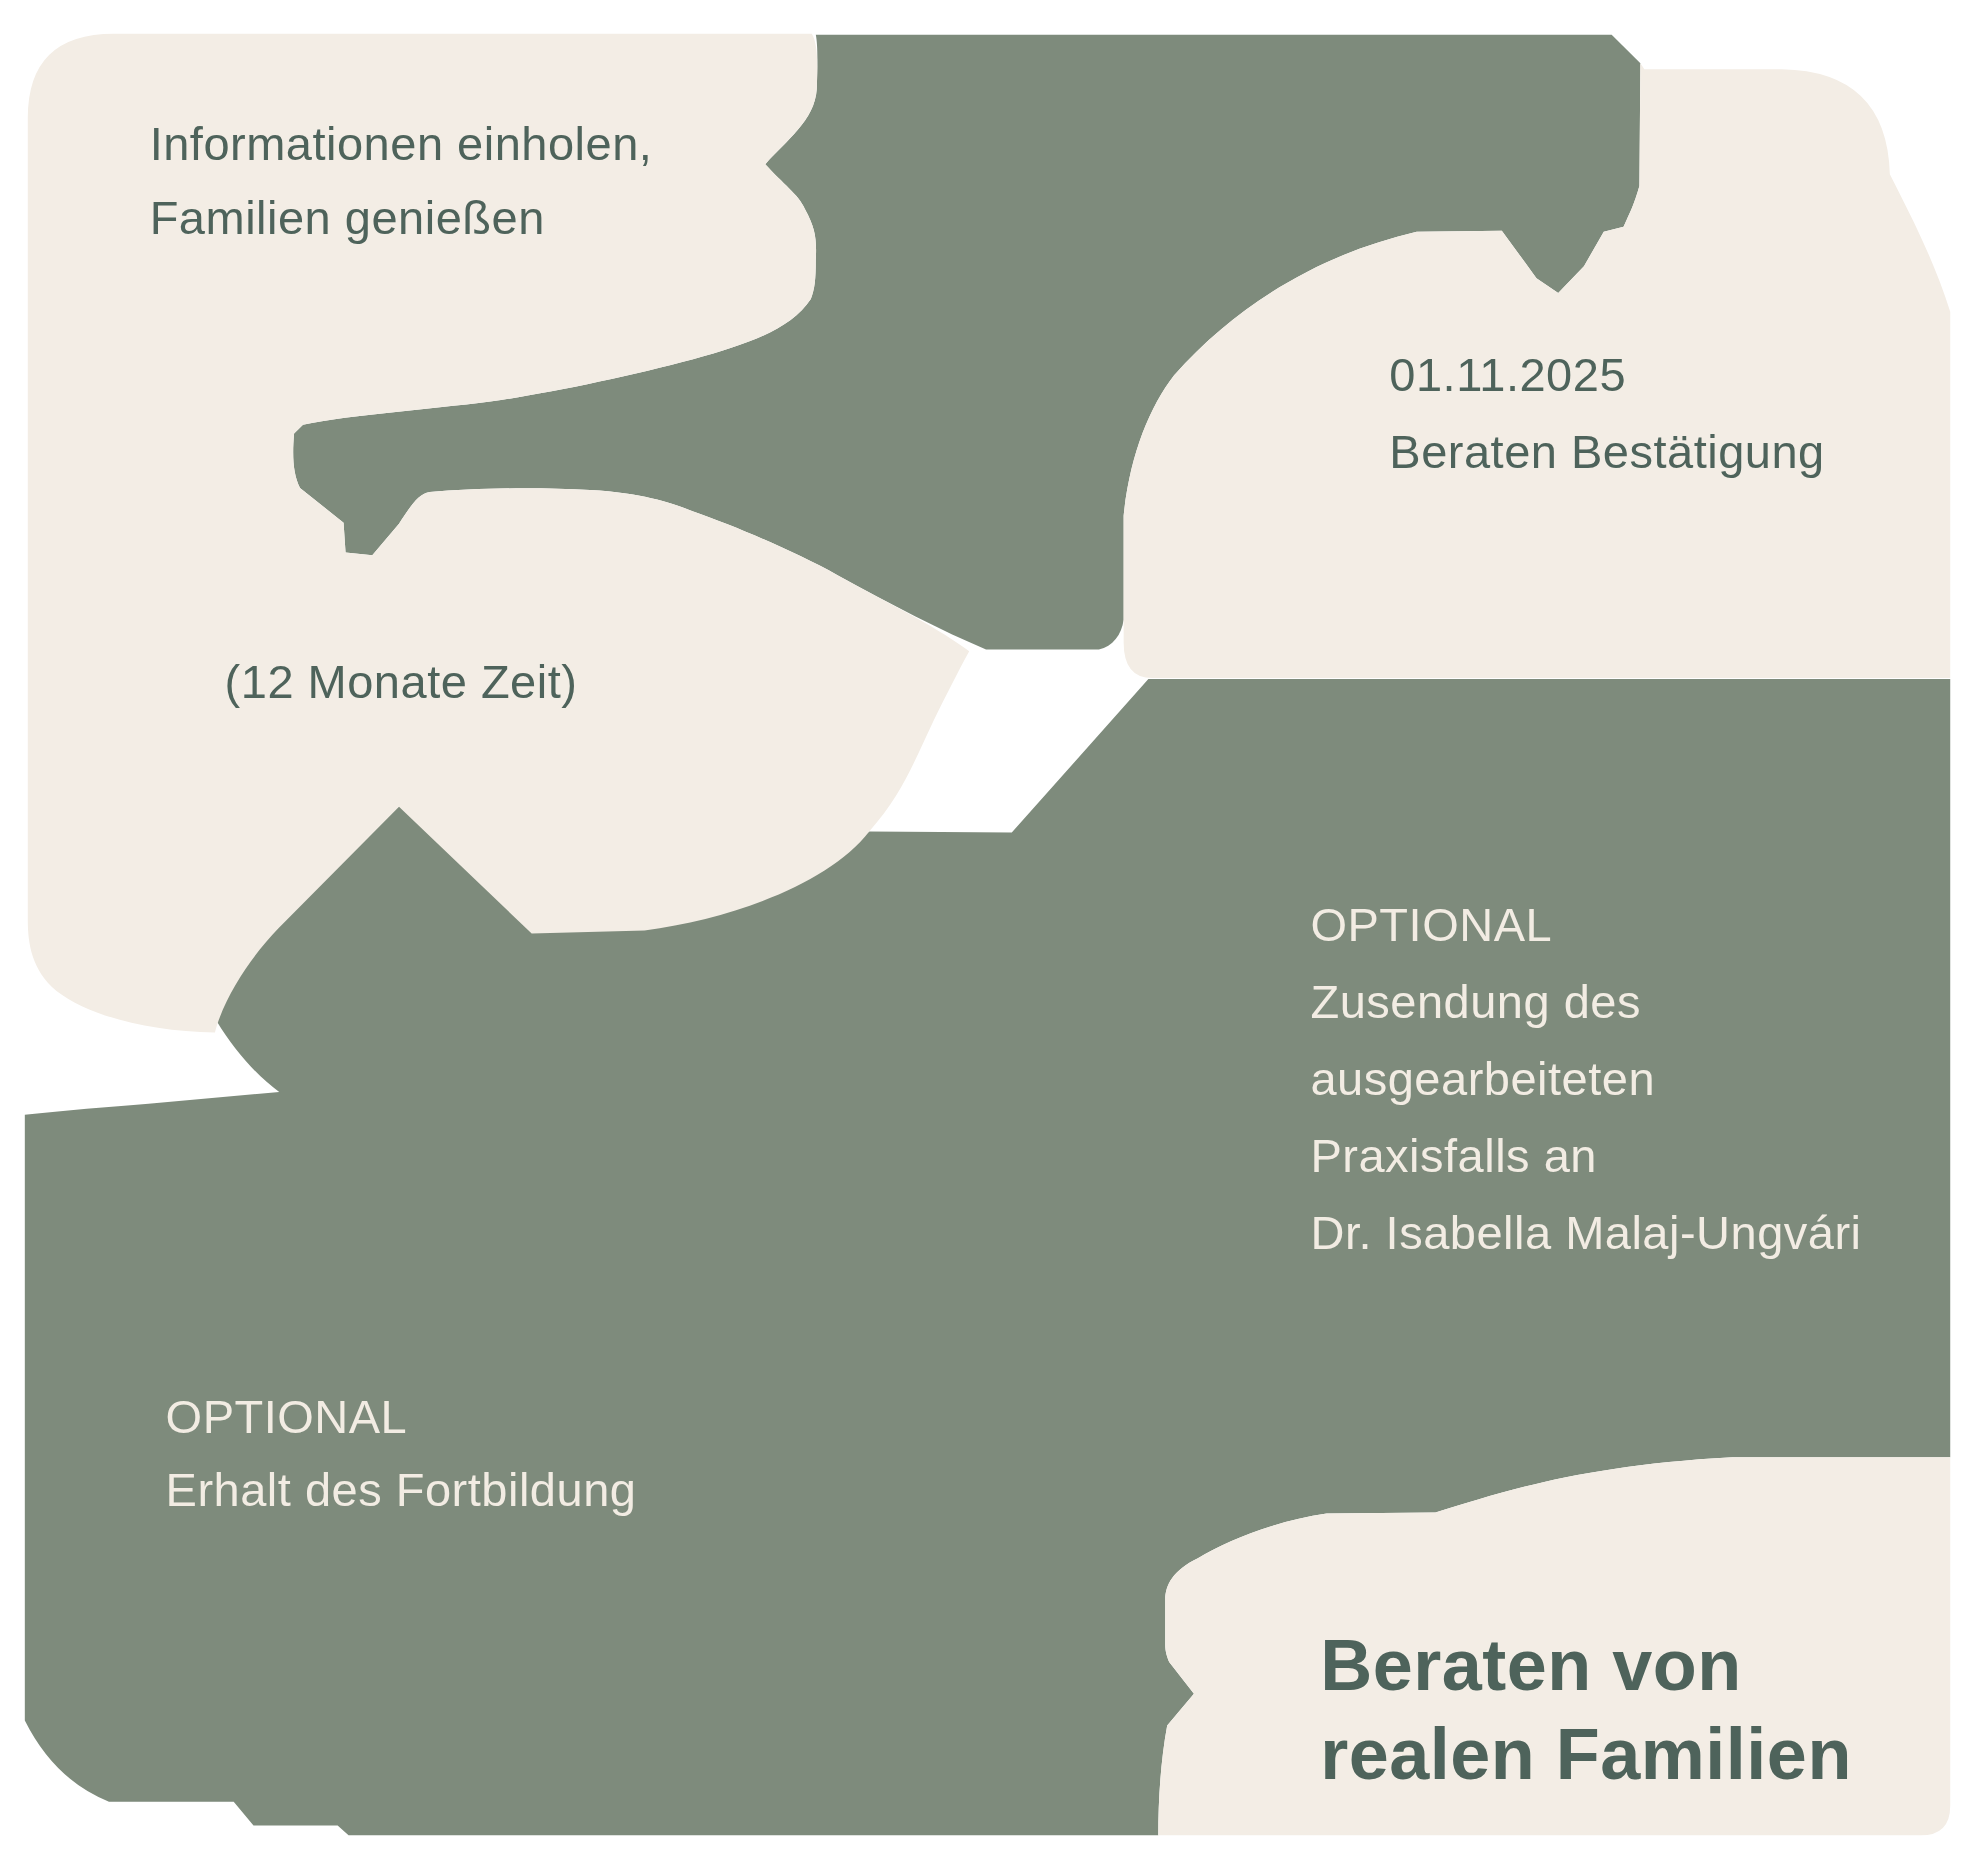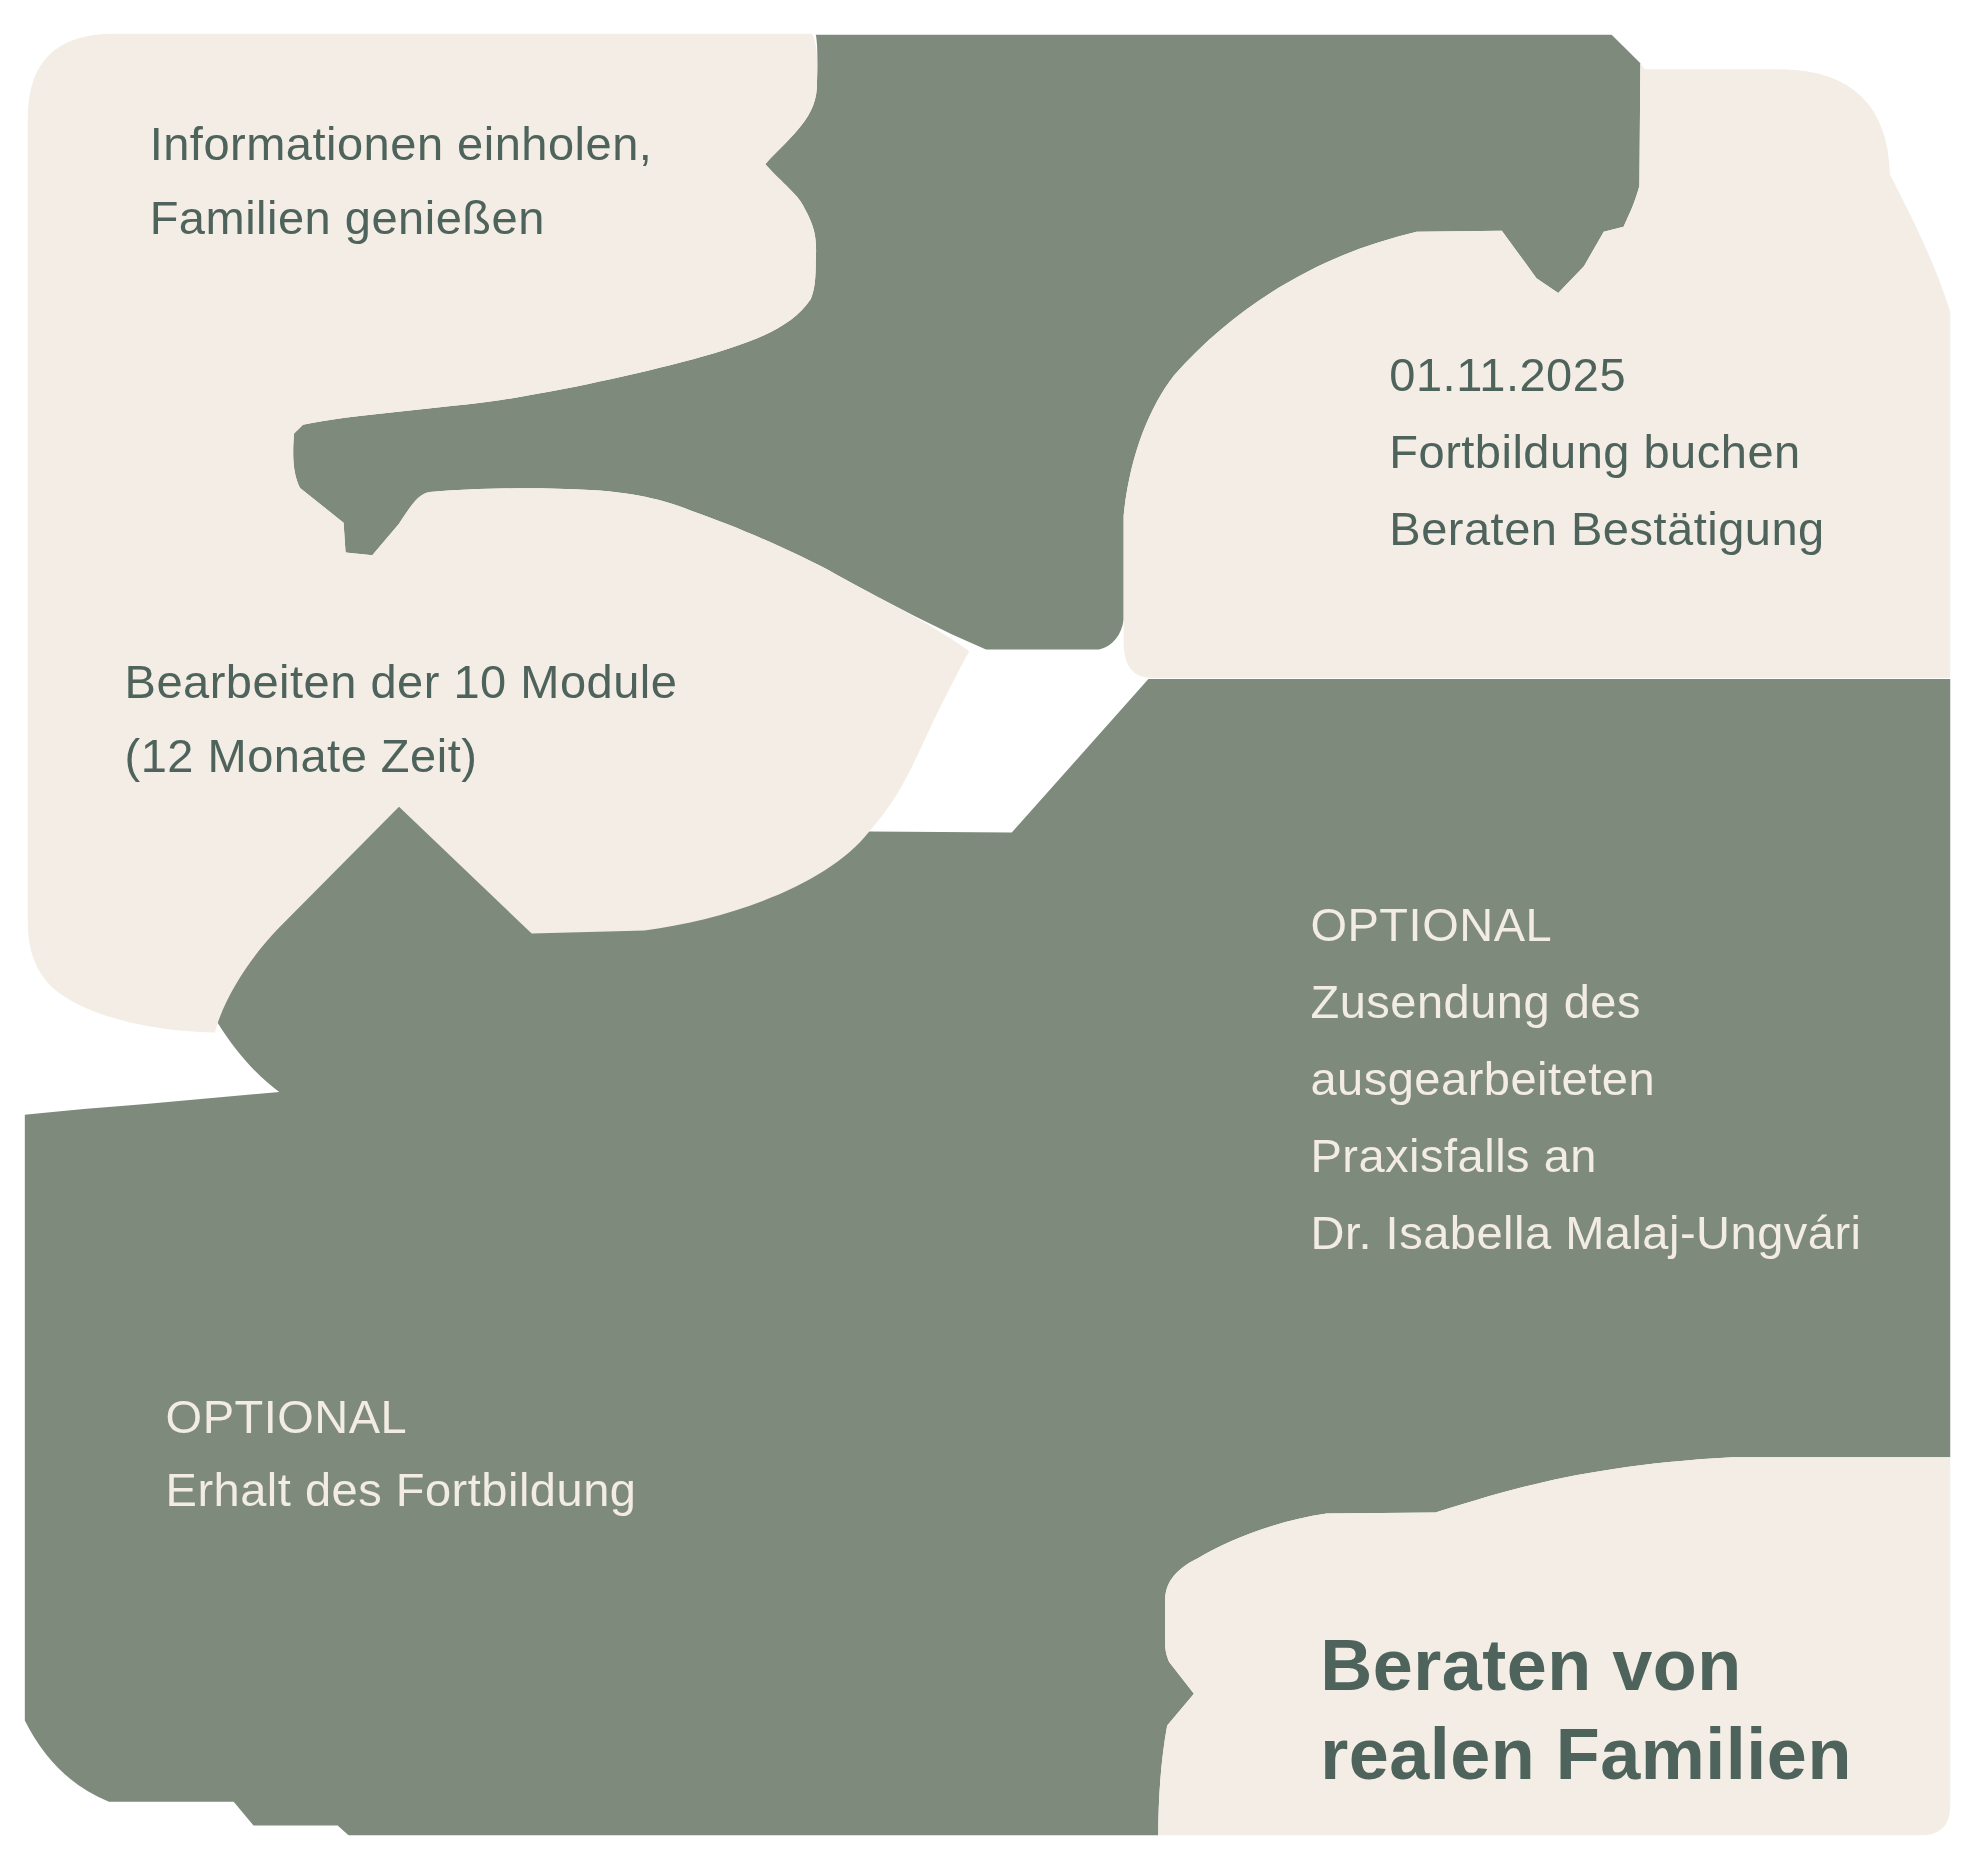--- a/index.html
+++ b/index.html
@@ -149,26 +149,24 @@
       C 1520 1506 1600 1480 1750 1472 Z" fill="#f3ede5"></path>
   </svg>
 
   <div class="txt body-text step1" style="left:401px;top:107px;">
     <span class="line">Informationen einholen,</span>
     <span class="line">Familien genießen</span>
   </div>
 
   <div class="txt body-text step2" style="left:1586px;top:336px;margin-left:21px;">
     <span class="line">01.11.2025</span>
-    <span class="line">Fortbildung buchen</span>
     <span class="line">Beraten Bestätigung</span>
   </div>
 
   <div class="txt body-text step3" style="left:401px;top:645px;">
-    <span class="line">Bearbeiten der 10 Module</span>
     <span class="line">(12 Monate Zeit)</span>
   </div>
 
   <div class="txt body-text light-text step4" style="left:1586px;top:886px;">
     <span class="line">OPTIONAL</span>
     <span class="line">Zusendung des</span>
     <span class="line">ausgearbeiteten</span>
     <span class="line">Praxisfalls an</span>
     <span class="line">Dr. Isabella Malaj-Ungvári</span>
   </div>

